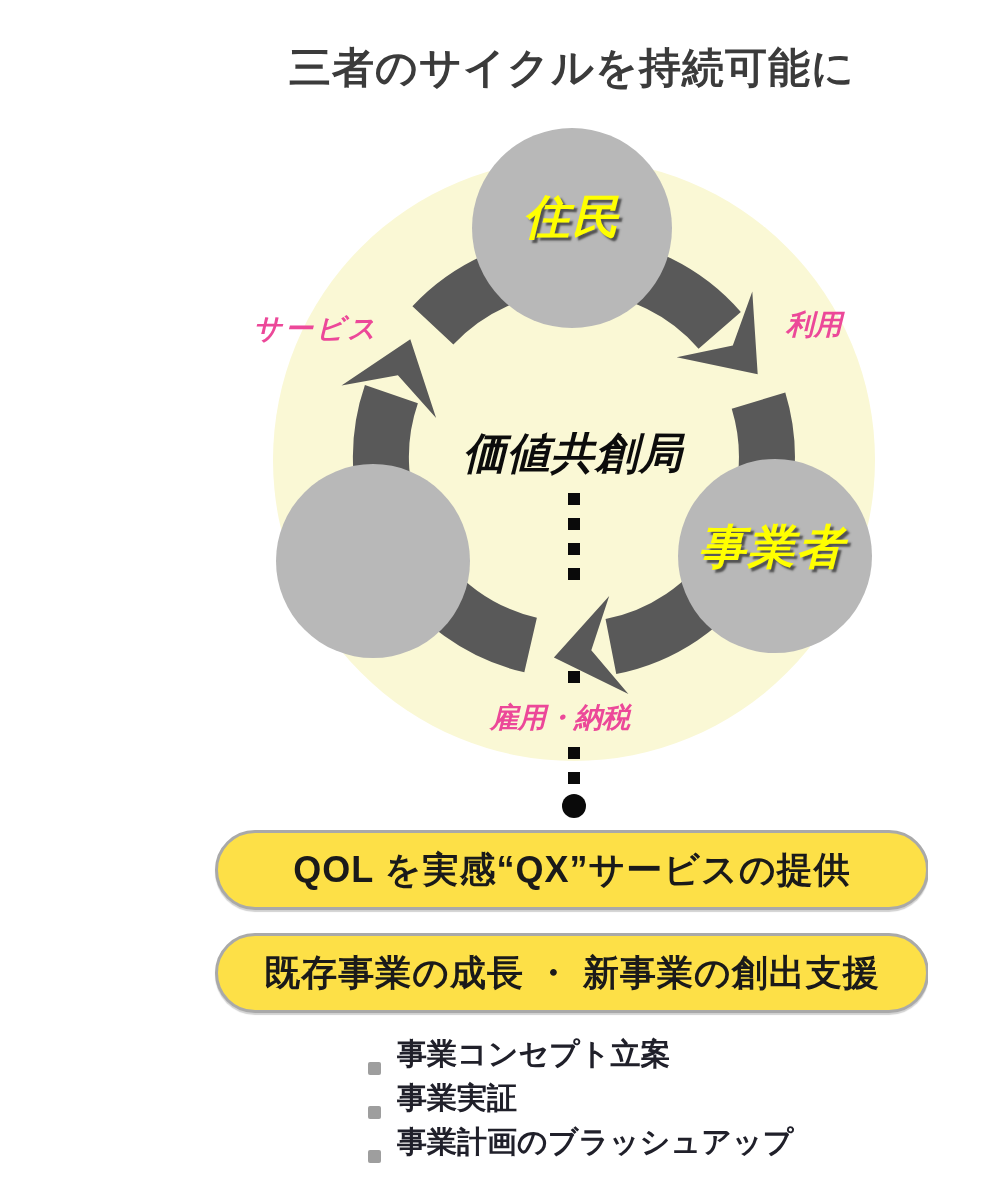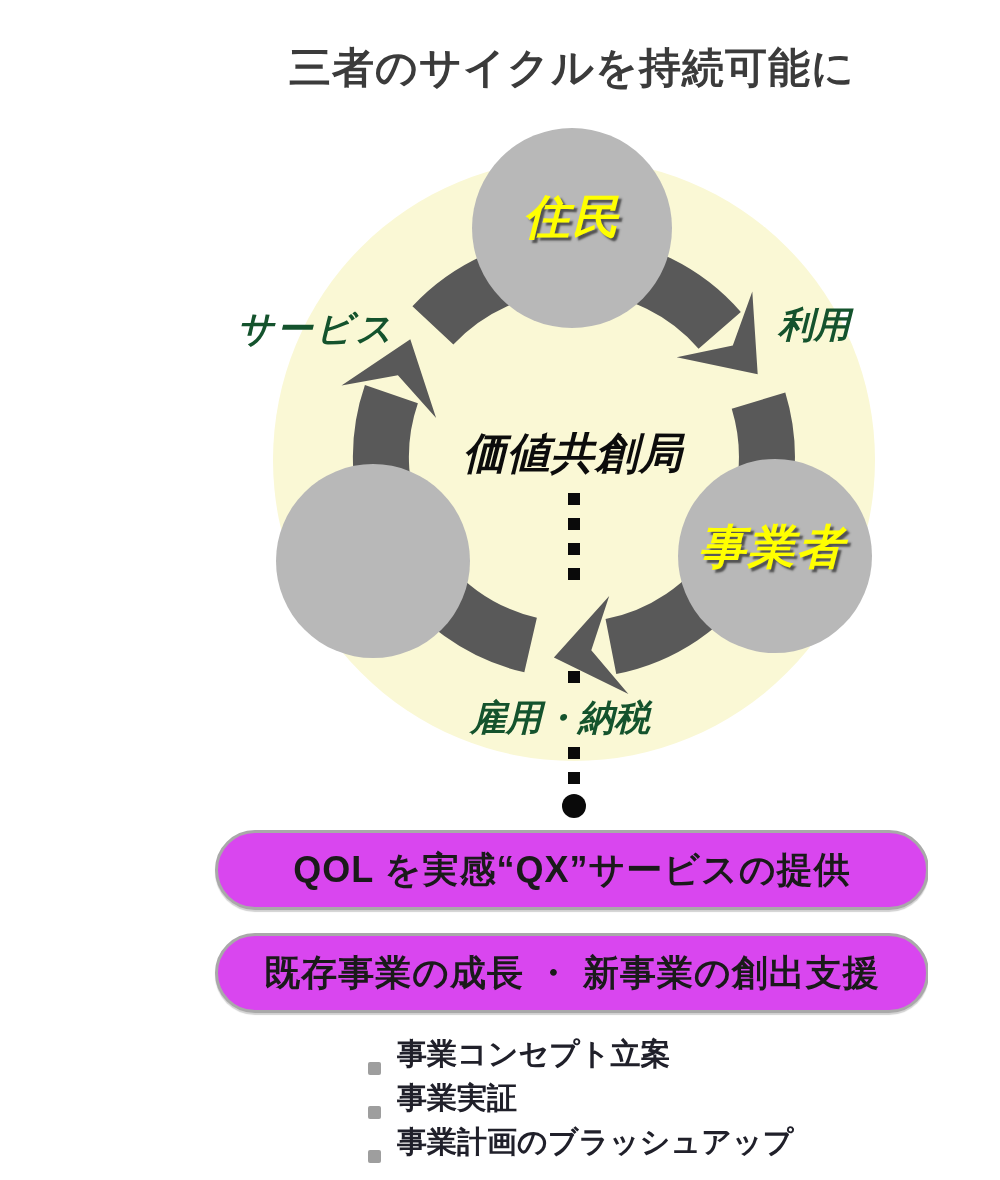--- a/index.html
+++ b/index.html
@@ -35,31 +35,31 @@
   }
 
   .center-label {
     font-size: 43px;
     font-weight: 700;
     letter-spacing: 1px;
     color: #0c0c0c;
   }
 
   .edge-label {
-    font-size: 36px;
+    font-size: 28px;
     font-weight: 600;
-    color: #14532d;
+    color: #ec4899;
   }
 
   .pill {
     position: absolute;
     left: 143px;
     width: 708px;
     height: 74px;
-    background: #d946ef;
+    background: #fde047;
     border: 3px solid #a9a9a9;
     border-radius: 42px;
     box-shadow: 0 2px 1px rgba(0,0,0,0.18);
     display: flex;
     align-items: center;
     justify-content: center;
     font-size: 36px;
     font-weight: 700;
     letter-spacing: 1px;
     color: #1a1a1a;

